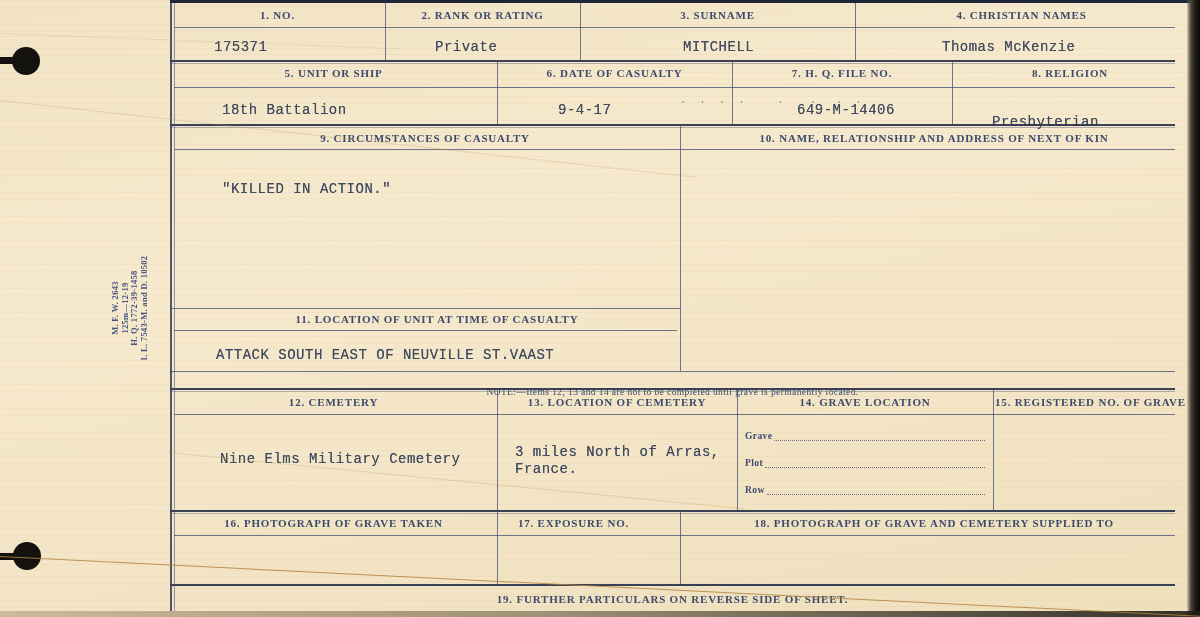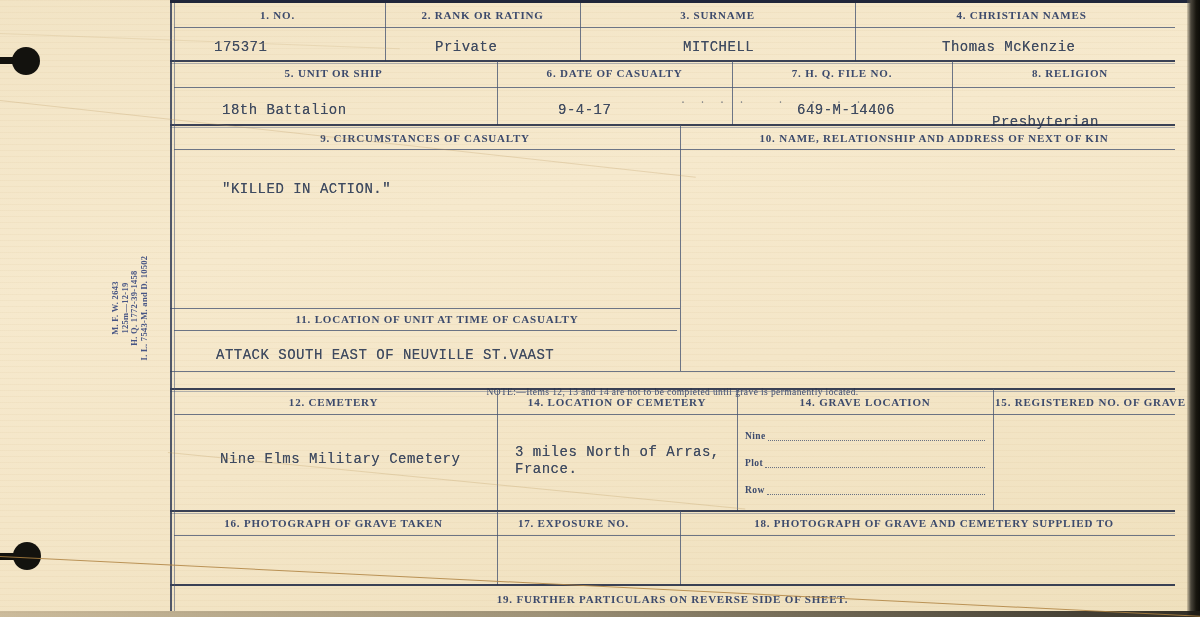--- a/index.html
+++ b/index.html
@@ -122,30 +122,30 @@
     <div class="hdr" style="left:0;top:310px;width:510px;padding-left:12px;">11. LOCATION OF UNIT AT TIME OF CASUALTY</div>
     <i class="hl" style="left:4px;top:327px;width:503px;"></i>
     <div class="typed" style="left:46px;top:344px;">ATTACK SOUTH EAST OF NEUVILLE ST.VAAST</div>
 
     <i class="hl" style="left:0;top:368px;width:1005px;"></i>
     <div class="note-text" style="left:0;top:372px;width:1005px;">NOTE:—Items 12, 13 and 14 are not to be completed until grave is permanently located.</div>
     <i class="hl2" style="left:0;top:385px;width:1005px;"></i>
     <i class="hl-soft" style="left:0;top:388px;width:1005px;"></i>
 
     <div class="hdr" style="left:0;top:393px;width:327px;">12. CEMETERY</div>
-    <div class="hdr" style="left:327px;top:393px;width:240px;">14. LOCATION OF CEMETERY</div>
+    <div class="hdr" style="left:327px;top:393px;width:240px;">13. LOCATION OF CEMETERY</div>
     <div class="hdr" style="left:567px;top:393px;width:256px;">14. GRAVE LOCATION</div>
     <div class="hdr" style="left:823px;top:393px;width:195px;">15. REGISTERED NO. OF GRAVE</div>
     <i class="hl" style="left:4px;top:411px;width:1001px;"></i>
     <div class="typed" style="left:50px;top:448px;">Nine Elms Military Cemetery</div>
     <div class="typed" style="left:345px;top:441px;">3 miles North of Arras,</div>
     <div class="typed" style="left:345px;top:458px;">France.</div>
     <div class="typed" style="left:838px;top:430px;"></div>
     <div class="grave-row" style="left:575px;top:427px;width:240px;">
-      <span>Nine</span>
+      <span>Grave</span>
       <span class="leader"></span>
     </div>
     <div class="grave-row" style="left:575px;top:454px;width:240px;">
       <span>Plot</span>
       <span class="leader"></span>
     </div>
     <div class="grave-row" style="left:575px;top:481px;width:240px;">
       <span>Row</span>
       <span class="leader"></span>
     </div>

